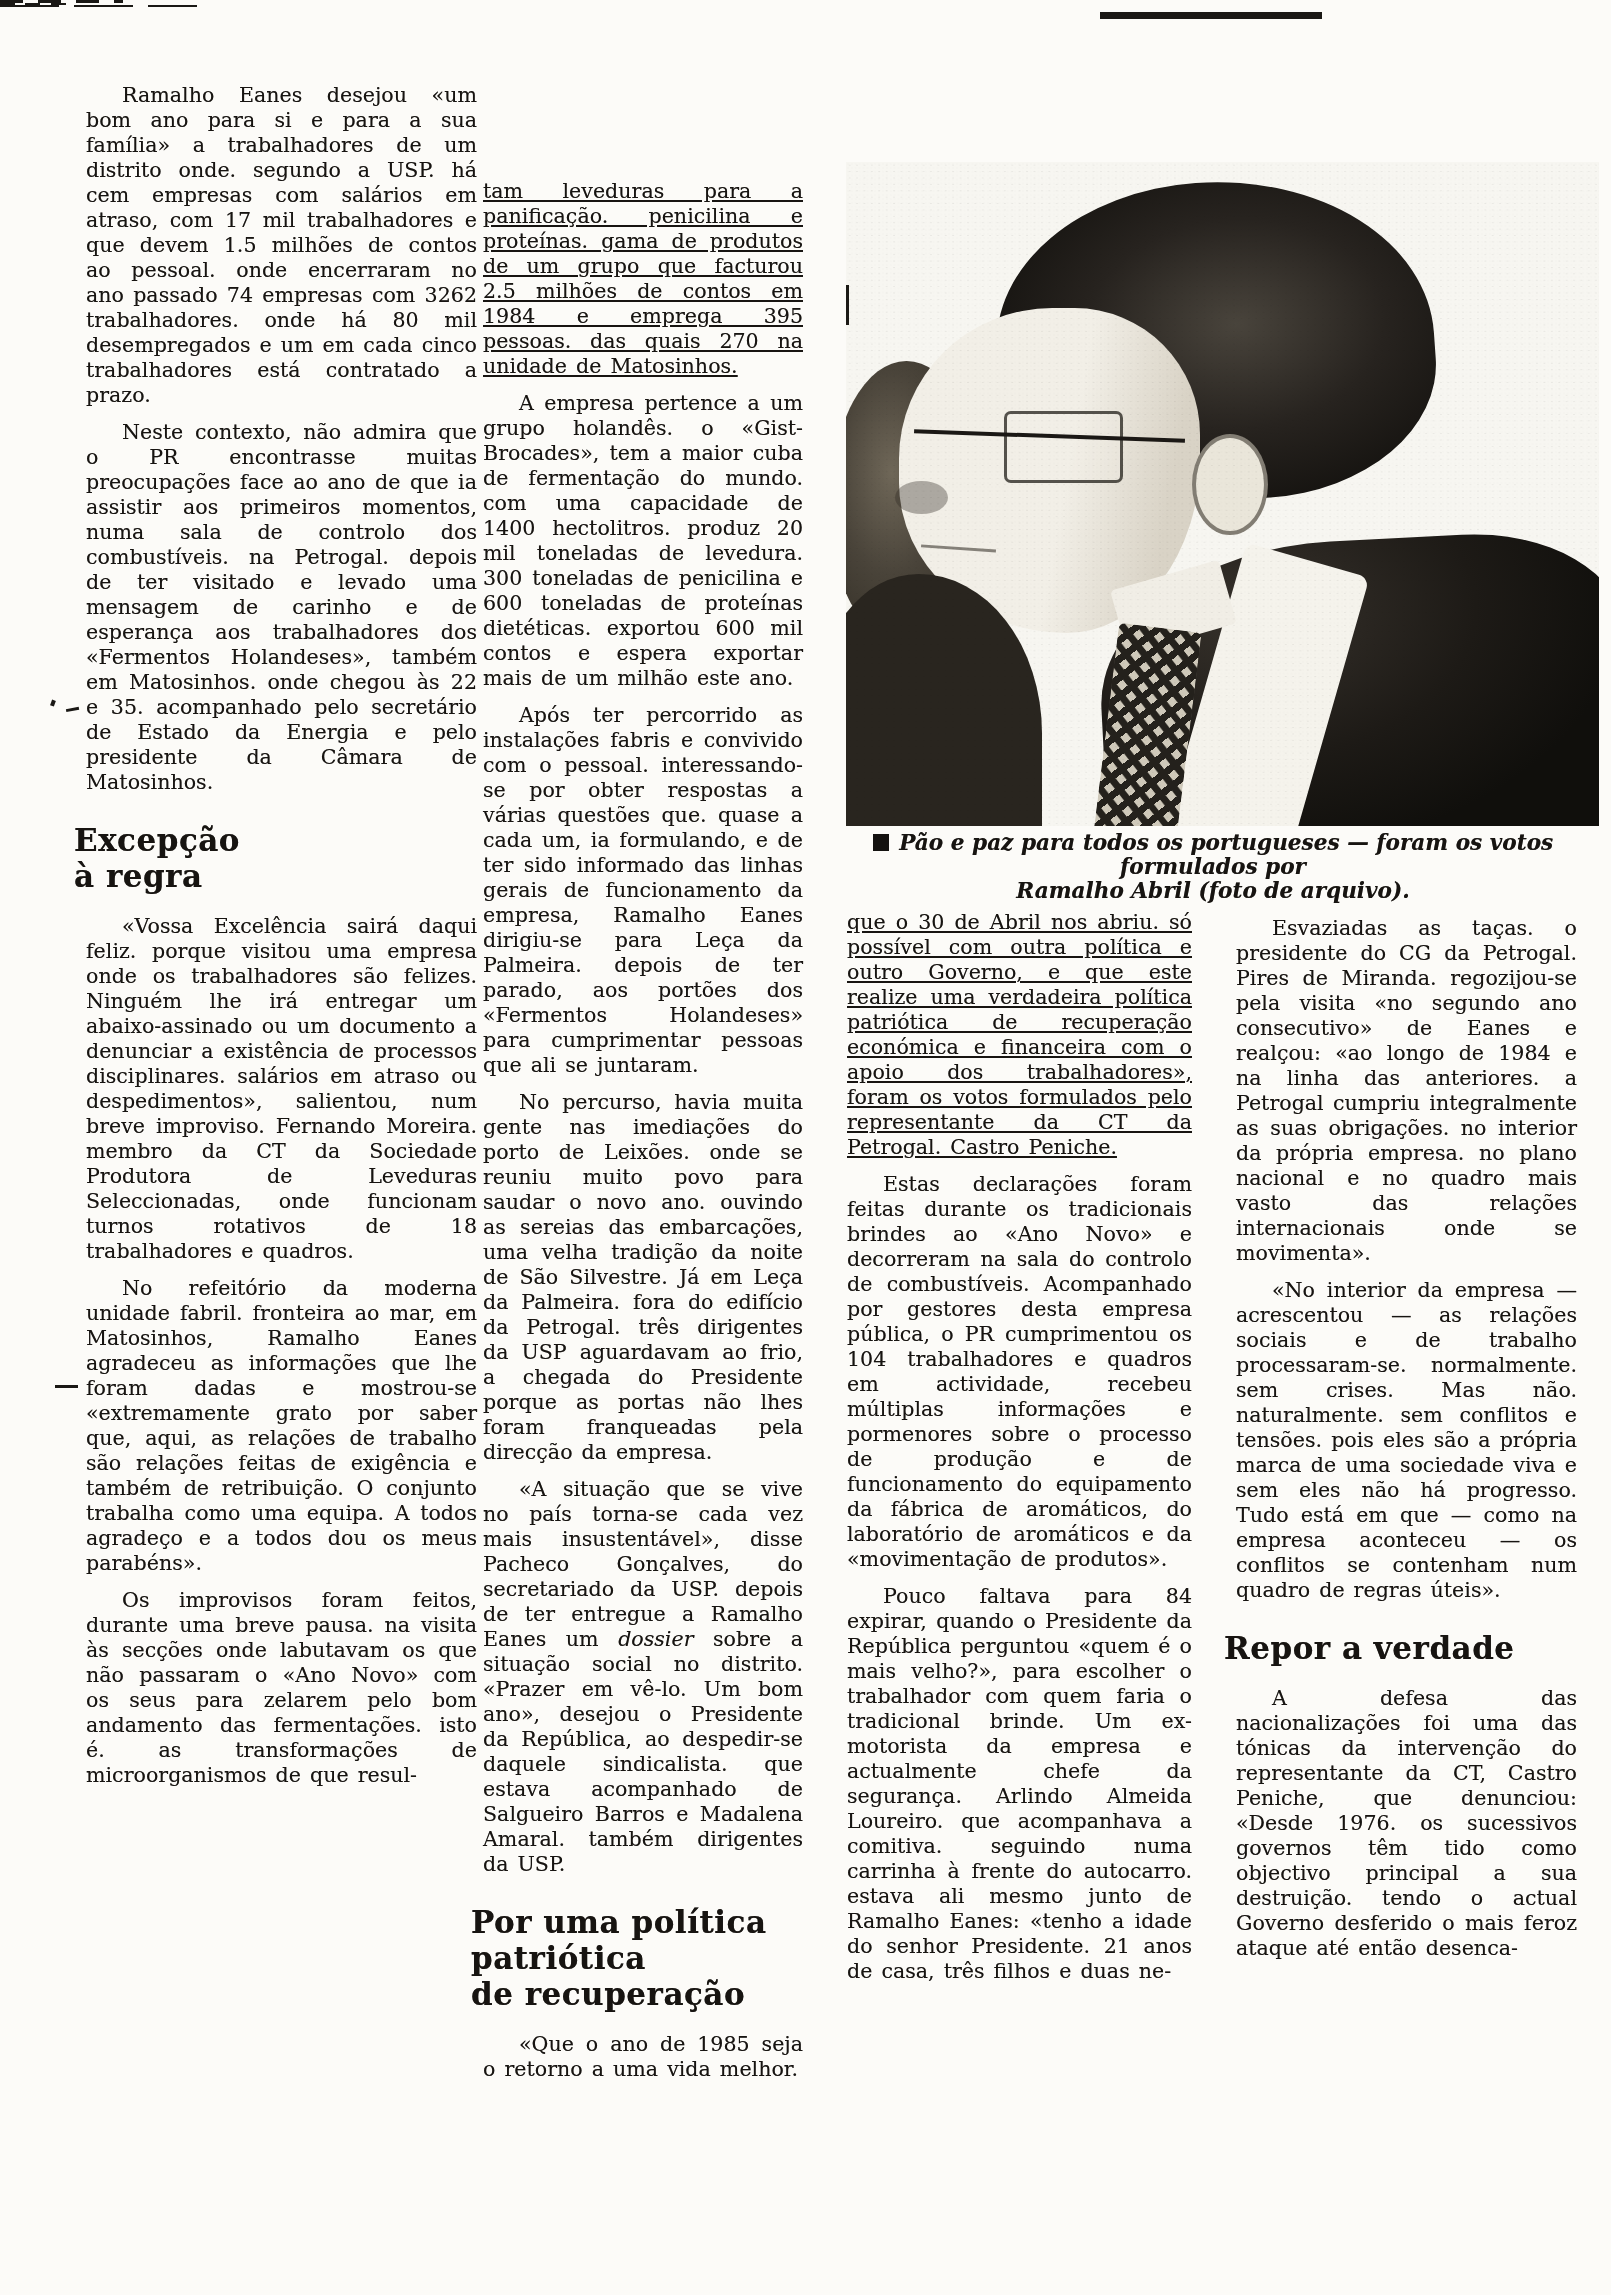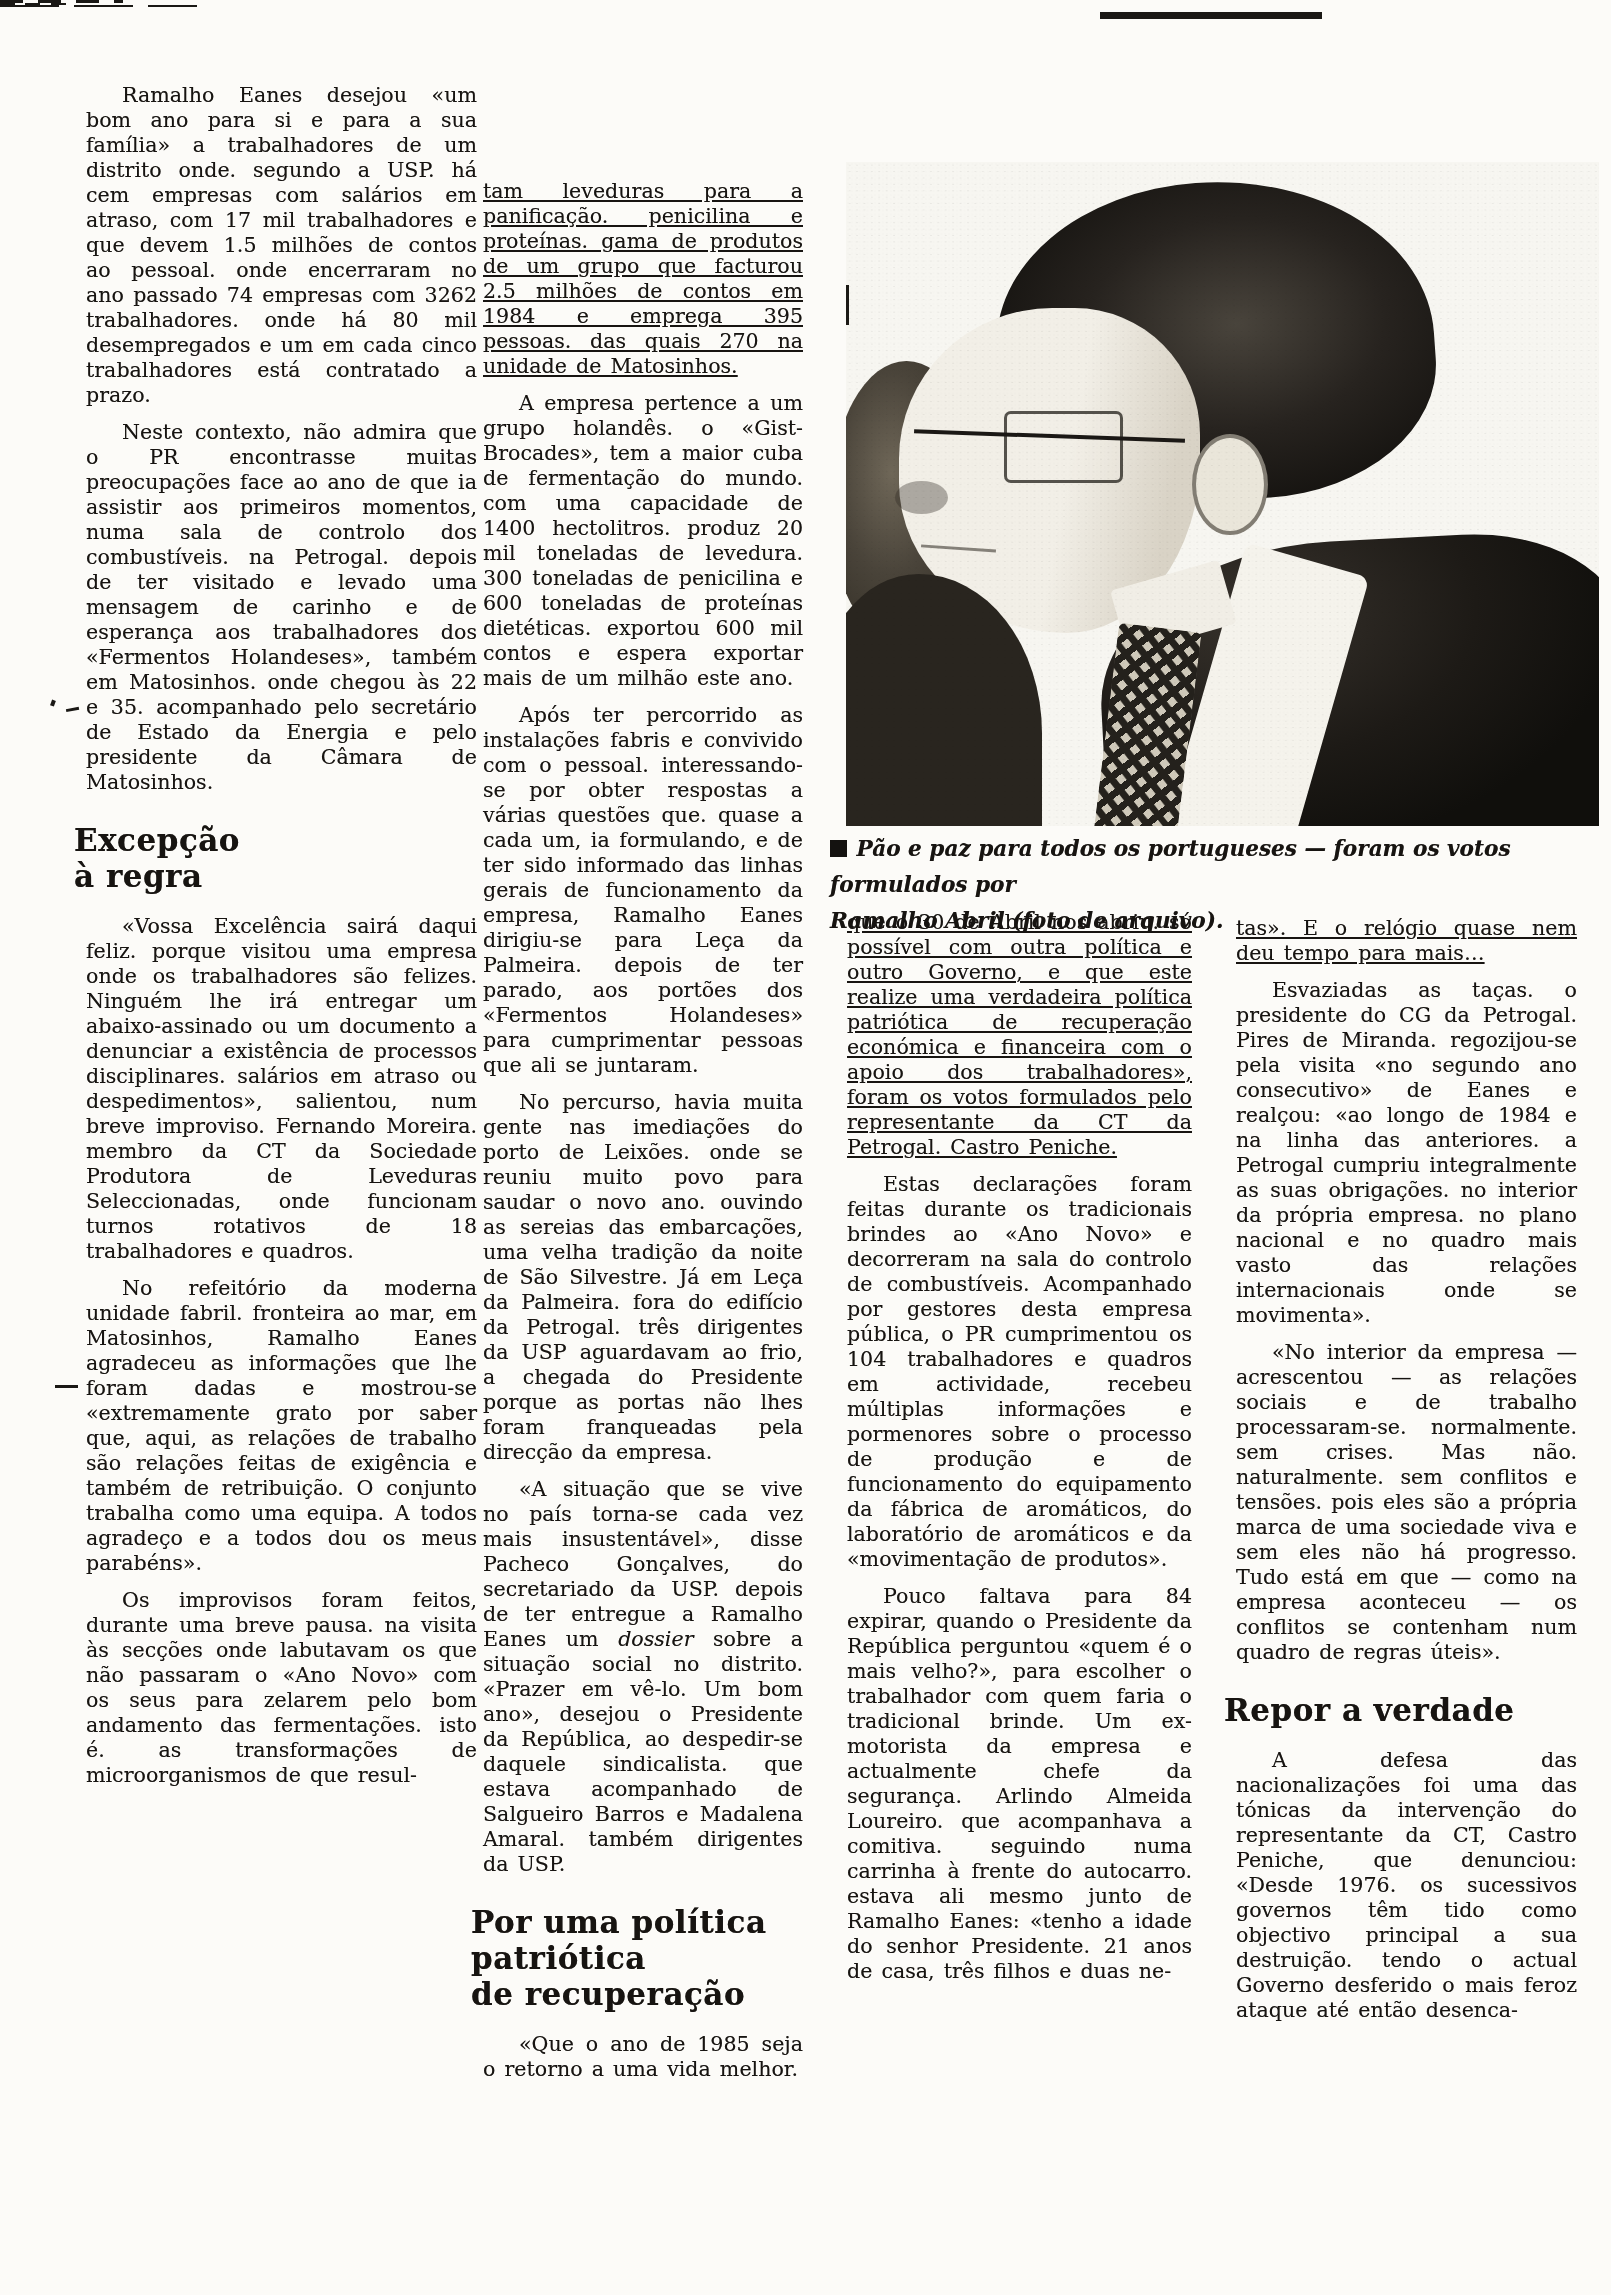--- a/index.html
+++ b/index.html
@@ -58,22 +58,22 @@
   .ph-fg-shoulder{left:-4%;top:62%;width:30%;height:44%;background:#29251f;
     border-radius:50% 60% 0 0;}
   .ph-edge{left:0;top:18.5%;width:2.5px;height:6%;background:#1c1a16;}
   .ph-noise1{left:0;top:0;right:0;bottom:0;width:100%;height:100%;
     background-image:radial-gradient(rgba(20,18,15,.6) 0.5px,transparent 0.7px);
     background-size:3.9px 3.9px;opacity:.26;}
   .ph-noise2{left:0;top:0;width:100%;height:100%;
     background-image:radial-gradient(rgba(20,18,15,.5) 0.8px,transparent 1px);
     background-size:7.4px 6.4px;opacity:.12;}
   
-  .caption{position:absolute;left:830px;top:831px;width:766px;
-    font-size:21.6px;line-height:36px;font-weight:700;font-style:italic;
+  .caption{position:absolute;left:830px;top:831px;width:766px;text-align:center;
+    font-size:21.6px;line-height:24px;font-weight:700;font-style:italic;
     text-shadow:0 0 0.5px rgba(23,20,17,.55);}
   .caption .bullet{display:inline-block;width:16.7px;height:16.7px;background:#141210;
     margin-right:9.8px;vertical-align:-1px;font-style:normal;}
   .caption .credit-rest{font-weight:700;}
   
   .artifact{position:absolute;background:#1a1815;}
   .mark-top-a{left:545px;top:4.9px;width:123px;height:2.5px;
     background:repeating-linear-gradient(90deg,#1a1815 0 22.6px,transparent 22.6px 38px);}
   .mark-top-b{left:717px;top:5.9px;width:74px;height:2px;
     background:repeating-linear-gradient(90deg,#1a1815 0 14.7px,transparent 14.7px 25.5px);}
@@ -138,21 +138,20 @@
       <p class="para"><span>«A situação que se vive no país torna-se cada vez mais insustentável», disse Pacheco Gonçalves, do secretariado da USP. depois de ter entregue a Ramalho Eanes um </span><span class="it">dossier</span><span> sobre a situação social no distrito. «Prazer em vê-lo. Um bom ano», desejou o Presidente da República, ao despedir-se daquele sindicalista. que estava acompanhado de Salgueiro Barros e Madalena Amaral. também dirigentes da USP.</span></p>
       <h2 class="col-heading">Por uma política<br>patriótica<br>de recuperação</h2>
       <p class="para"><span>«Que o ano de 1985 seja o retorno a uma vida melhor.</span></p>
     </section>
   <section class="column col3">
       <p class="para noindent"><span>que o 30 de Abril nos abriu. só possível com outra política e outro Governo, e que este realize uma verdadeira política patriótica de recuperação económica e financeira com o apoio dos trabalhadores», foram os votos formulados pelo representante da CT da Petrogal. Castro Peniche.</span></p>
       <p class="para"><span>Estas declarações foram feitas durante os tradicionais brindes ao «Ano Novo» e decorreram na sala do controlo de combustíveis. Acompanhado por gestores desta empresa pública, o PR cumprimentou os 104 trabalhadores e quadros em actividade, recebeu múltiplas informações e pormenores sobre o processo de produção e de funcionamento do equipamento da fábrica de aromáticos, do laboratório de aromáticos e da «movimentação de produtos».</span></p>
       <p class="para"><span>Pouco faltava para 84 expirar, quando o Presidente da República perguntou «quem é o mais velho?», para escolher o trabalhador com quem faria o tradicional brinde. Um ex-motorista da empresa e actualmente chefe da segurança. Arlindo Almeida Loureiro. que acompanhava a comitiva. seguindo numa carrinha à frente do autocarro. estava ali mesmo junto de Ramalho Eanes: «tenho a idade do senhor Presidente. 21 anos de casa, três filhos e duas ne-</span></p>
     </section>
   <section class="column col4">
-      <p class="para noindent"><span>tas». E o relógio quase nem deu tempo para mais…</span></p>
       <p class="para"><span>Esvaziadas as taças. o presidente do CG da Petrogal. Pires de Miranda. regozijou-se pela visita «no segundo ano consecutivo» de Eanes e realçou: «ao longo de 1984 e na linha das anteriores. a Petrogal cumpriu integralmente as suas obrigações. no interior da própria empresa. no plano nacional e no quadro mais vasto das relações internacionais onde se movimenta».</span></p>
       <p class="para"><span>«No interior da empresa — acrescentou — as relações sociais e de trabalho processaram-se. normalmente. sem crises. Mas não. naturalmente. sem conflitos e tensões. pois eles são a própria marca de uma sociedade viva e sem eles não há progresso. Tudo está em que — como na empresa aconteceu — os conflitos se contenham num quadro de regras úteis».</span></p>
       <h2 class="col-heading">Repor a verdade</h2>
       <p class="para"><span>A defesa das nacionalizações foi uma das tónicas da intervenção do representante da CT, Castro Peniche, que denunciou: «Desde 1976. os sucessivos governos têm tido como objectivo principal a sua destruição. tendo o actual Governo desferido o mais feroz ataque até então desenca-</span></p>
     </section>
 
 </div>
 
 
 </body></html>

